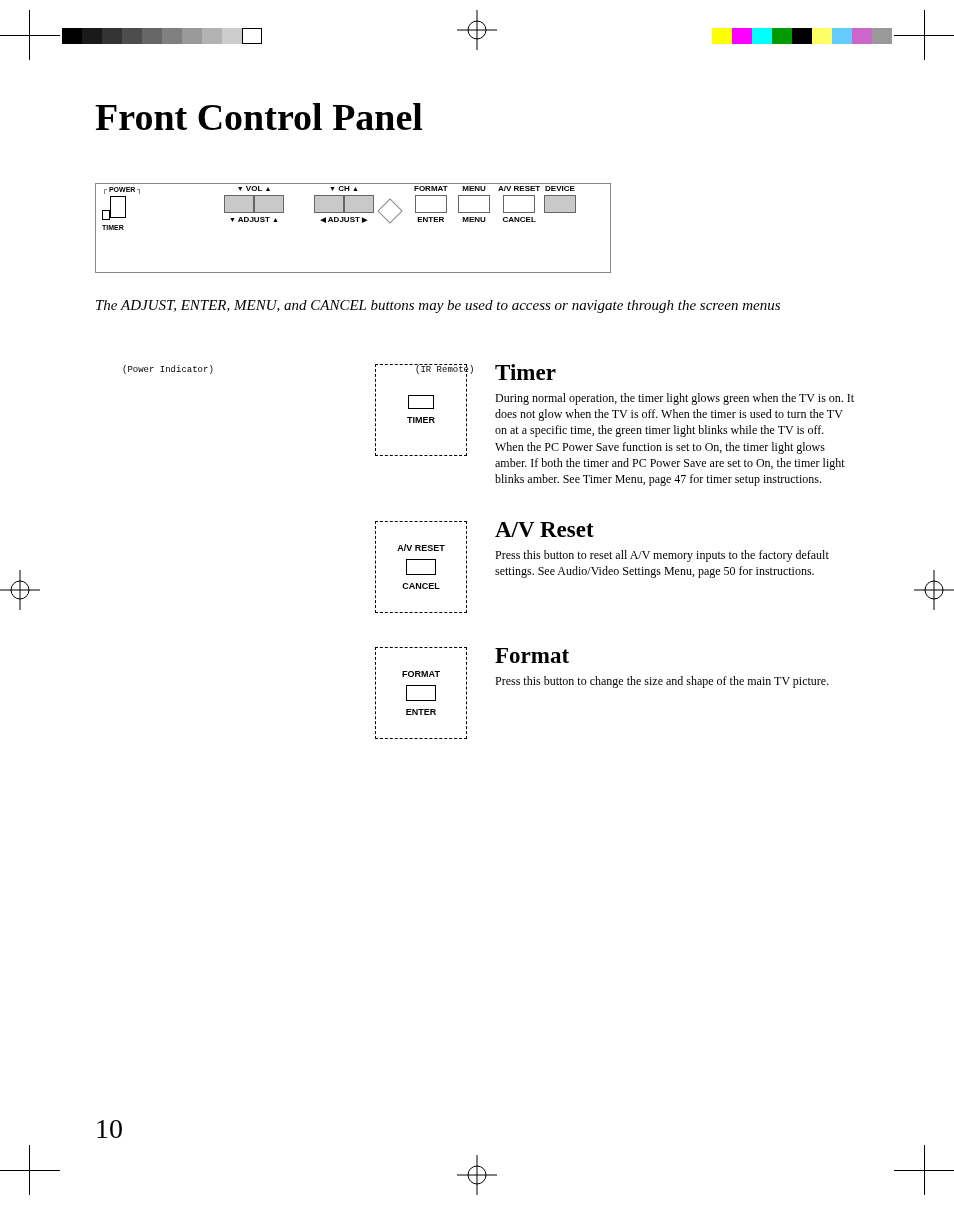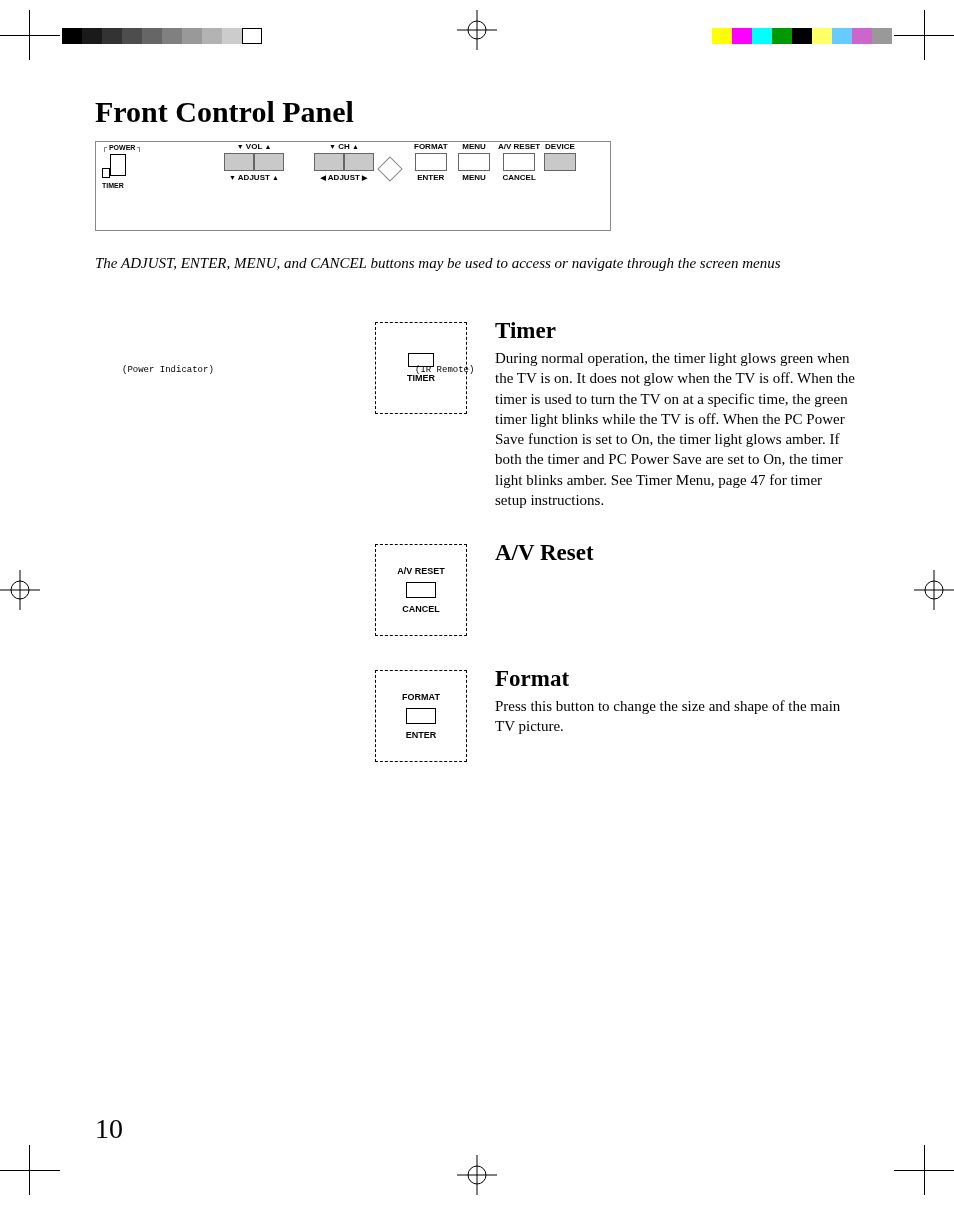--- a/index.html
+++ b/index.html
@@ -20,41 +20,41 @@
 .cross.bot{left:457px;bottom:10px}
 .cross svg{width:40px;height:40px}
 .grad{position:absolute;top:28px;height:16px;display:flex}
 .grad.left{left:62px}
 .grad.right{right:62px}
 .grad .sw{width:20px;height:16px}
 .grad.left .sw{border:1px solid transparent;box-sizing:border-box}
 .grad.left .sw:last-child{border:1px solid #000;background:#fff}
 .grad.right .sw{border:none}
 .content{position:absolute;left:95px;top:95px;width:760px}
-h1{font-size:30px;font-weight:bold;margin:0 0 12px 0}
+h1{font-size:38px;font-weight:bold;margin:0 0 44px 0}
 .intro{font-size:15px;line-height:1.35;margin:0 0 60px 0}
 .diagram{border:1px solid #888;padding:10px 12px 8px;margin-bottom:6px;position:relative;height:70px;font-family:Arial,Helvetica,sans-serif;font-size:8px;font-weight:bold;width:490px}
 .power-box{width:14px;height:20px;border:1px solid #000;margin-right:3px;position:relative}
 .power-ind{width:6px;height:8px;border:1px solid #000;margin-top:14px}
 .btn-pair{display:flex;gap:0}
 .btn-pair .b{width:28px;height:16px;border:1px solid #666;background:#c9c9c9}
 .btn-single{width:30px;height:16px;border:1px solid #666;background:#c9c9c9}
 .btn-white{background:#fff}
 .tri{font-size:7px}
 .col{display:flex;flex-direction:column;align-items:center;gap:2px}
 .diamond{width:16px;height:16px;border:1px solid #888;transform:rotate(45deg);margin:0 -3px}
 .sublabel{position:absolute;font-family:Liberation Mono, monospace;font-size:9px}
 .caption{font-style:italic;font-size:15px;margin:0 0 50px 0}
 .section{display:flex;gap:28px;margin-bottom:34px;align-items:flex-start}
 .cutout{width:90px;height:90px;border:1.5px dashed #000;flex:0 0 90px;display:flex;flex-direction:column;align-items:center;justify-content:center;gap:6px;font-family:Arial,Helvetica,sans-serif;font-size:9px;font-weight:bold}
 .cutout .led{width:24px;height:12px;border:1px solid #000}
 .cutout .btn{width:28px;height:14px;border:1px solid #000}
 .section-body{margin-top:-4px}
 .section-body h2{font-size:23px;margin:0 0 4px 0}
-.section-body p{font-size:15px;line-height:1.35;margin:0;max-width:360px}
+.section-body p{font-size:12px;line-height:1.35;margin:0;max-width:360px}
 .pagenum{position:absolute;left:95px;bottom:60px;font-size:28px;font-weight:normal}
 .col-wrap{margin-left:280px}
 </style>
 </head>
 <body>
 
 <div class="page">
   <div class="reg tl">
       <div class="h"></div>
       <div class="v"></div>
@@ -182,20 +182,21 @@
           </div>
         </div>
         <div class="section">
           <div class="cutout">
             <div>A/V RESET</div>
             <div class="btn"></div>
             <div>CANCEL</div>
           </div>
           <div class="section-body">
             <h2>A/V Reset</h2>
+            <p>Press this button to reset all A/V memory inputs to the factory default settings.  See Audio/Video Settings Menu, page 50 for instructions.</p>
           </div>
         </div>
         <div class="section">
           <div class="cutout">
             <div>FORMAT</div>
             <div class="btn"></div>
             <div>ENTER</div>
           </div>
           <div class="section-body">
             <h2>Format</h2>

